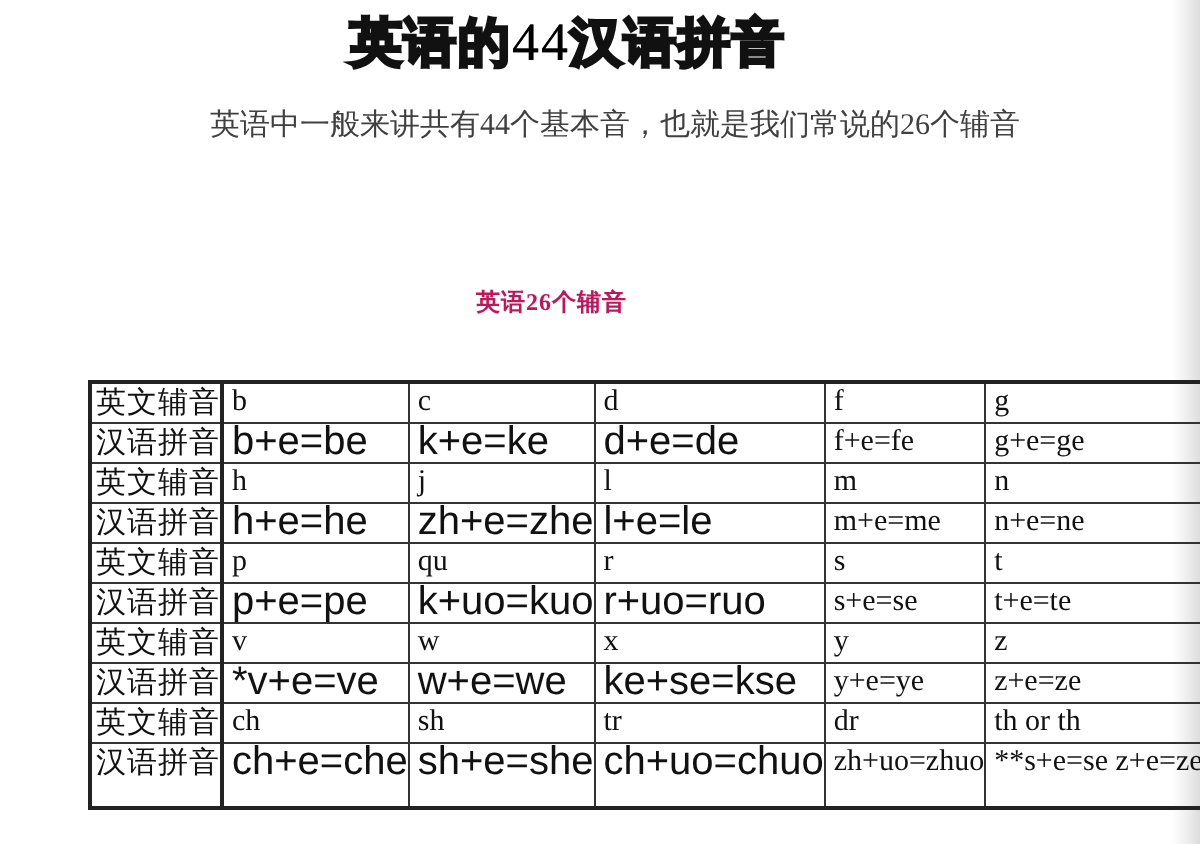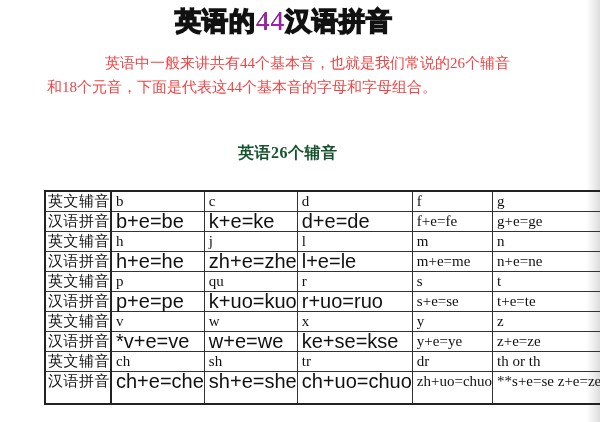--- a/index.html
+++ b/index.html
@@ -15,33 +15,33 @@
   }
   .title {
     position: absolute; left: 175px; top: 4px; width: 260px; height: 34px;
     font-family: "DejaVu Sans", sans-serif; font-weight: bold; font-size: 26px;
     line-height: 34px; letter-spacing: 1px;
     color: #fff;
     -webkit-text-stroke: 1.6px #111;
     text-shadow: 0 0 0 #111;
     white-space: nowrap;
   }
-  .title .num { color: #a21caf; -webkit-text-stroke: 0; font-family: "Liberation Serif", serif; font-weight: normal; font-size: 27px; }
+  .title .num { color: #000000; -webkit-text-stroke: 0; font-family: "Liberation Serif", serif; font-weight: normal; font-size: 27px; }
   .intro {
     position: absolute; left: 75px; top: 51px; width: 520px;
     font-family: "Liberation Serif", serif; font-size: 15px; line-height: 24px;
-    color: #ef4444;
+    color: #404040;
   }
   .intro p { margin: 0; white-space: nowrap; }
   .intro p.indent { padding-left: 30px; }
   .intro p.cont { margin-left: -2px; }
   .subtitle {
     position: absolute; left: 238px; top: 143px;
-    font-family: "Liberation Serif", serif; font-size: 16px; font-weight: bold;
-    letter-spacing: 0.5px; color: #14532d; white-space: nowrap;
+    font-family: "Liberation Serif", serif; font-size: 12px; font-weight: bold;
+    letter-spacing: 0.5px; color: #be185d; white-space: nowrap;
   }
   table.consonants {
     position: absolute; left: 44px; top: 190px;
     border-collapse: collapse;
     border: 2px solid #222;
     font-size: 15px;
   }
   table.consonants td {
     border: 1.2px solid #333;
     padding: 0 0 0 4px;
@@ -62,21 +62,20 @@
 </style>
 </head>
 <body>
 
 <div class="page-edge"></div>
 
 <div class="title"><span>英语的</span><span class="num">44</span><span>汉语拼音</span></div>
 
 <div class="intro">
   <p class="indent">英语中一般来讲共有44个基本音，也就是我们常说的26个辅音</p>
-  <p class="cont" style="margin-left:-28px;">和18个元音，下面是代表这44个基本音的字母和字母组合。</p>
 </div>
 
 <div class="subtitle">英语26个辅音</div>
 
 <table class="consonants">
   <colgroup>
     <col class="c0">
       <col class="c1">
       <col class="c2">
       <col class="c3">
@@ -154,17 +153,17 @@
         <td>sh</td>
         <td>tr</td>
         <td>dr</td>
         <td>th or th</td>
       </tr>
       <tr class="last">
         <td class="rowhead">汉语拼音</td>
         <td class="sans">ch+e=che</td>
         <td class="sans">sh+e=she</td>
         <td class="sans">ch+uo=chuo</td>
-        <td>zh+uo=chuo</td>
+        <td>zh+uo=zhuo</td>
         <td>**s+e=se z+e=ze</td>
       </tr>
     </tbody>
 </table>
 
 </body></html>

